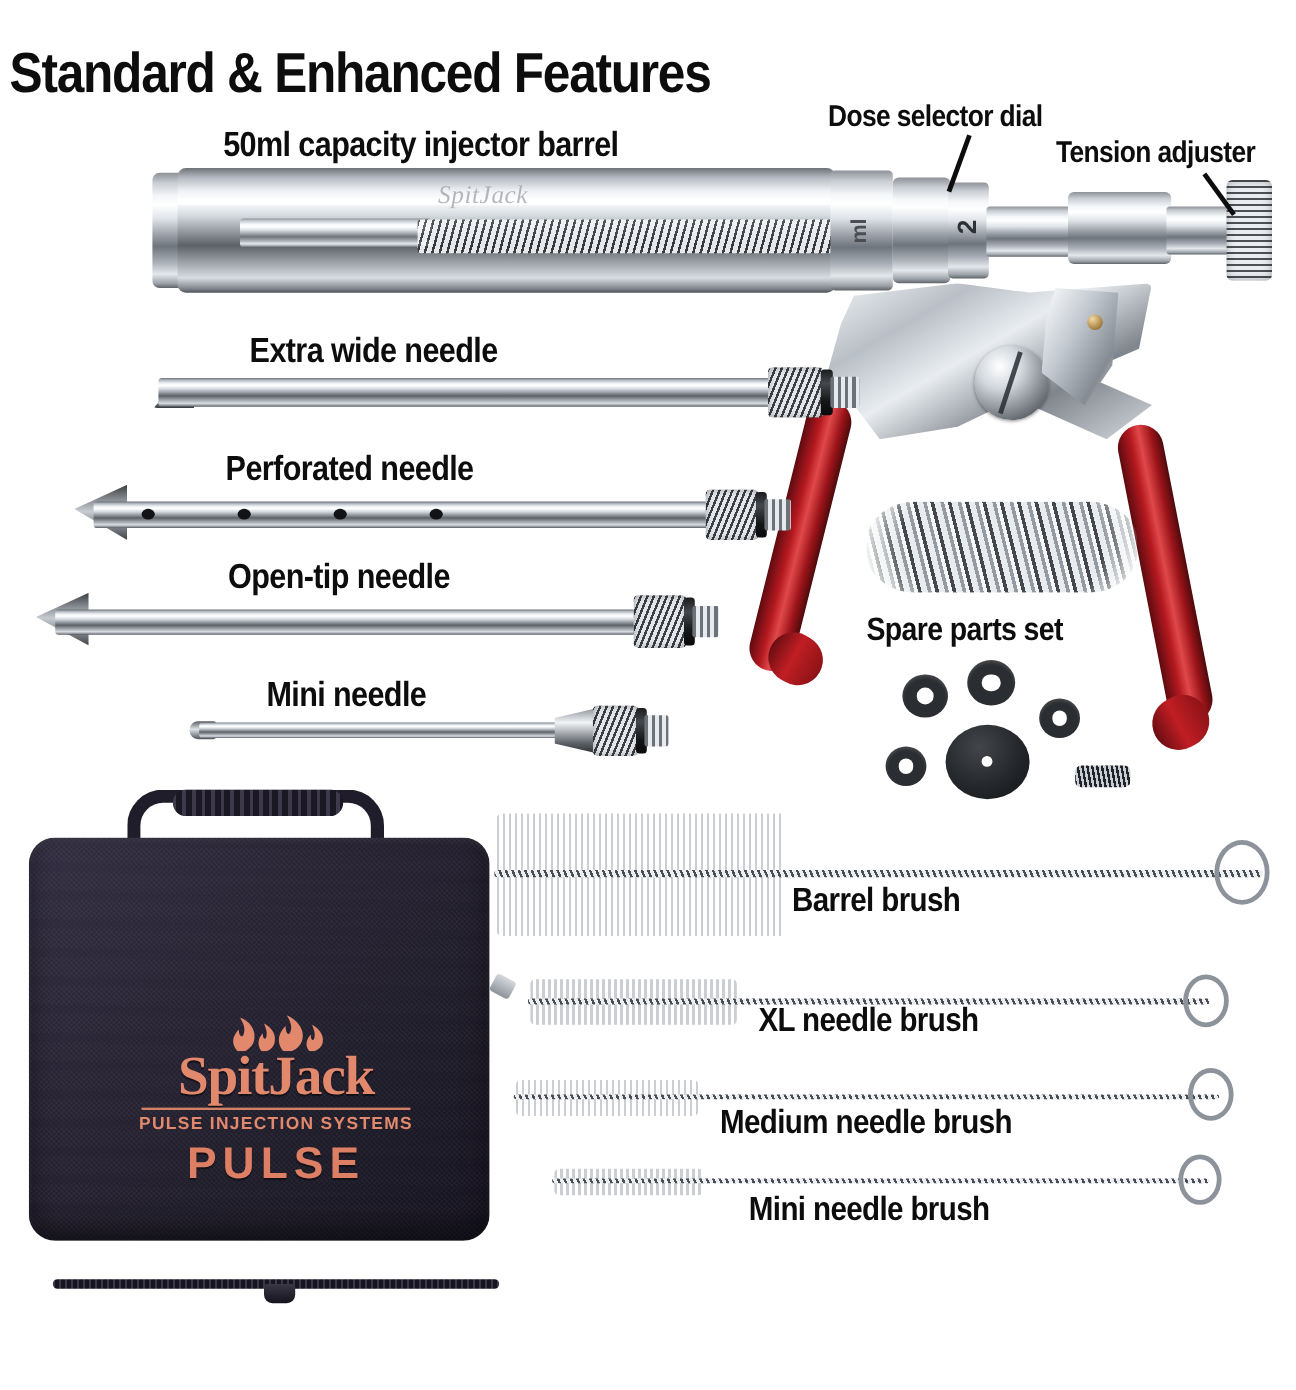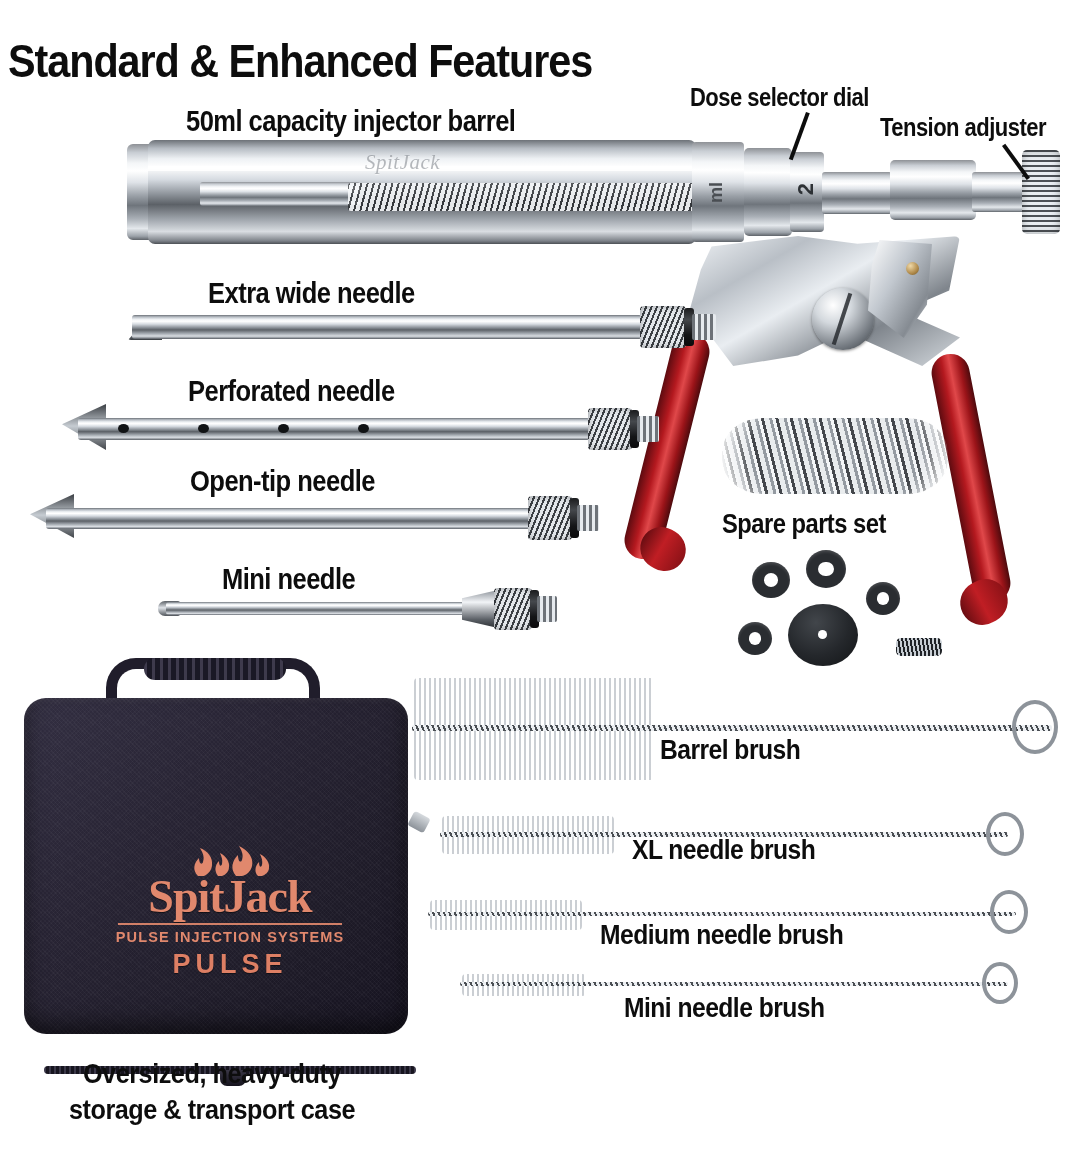--- a/index.html
+++ b/index.html
@@ -462,21 +462,21 @@
     font-family: "Liberation Sans", sans-serif;
     font-weight: bold;
     font-size: 14.5px;
     color: #e1886d;
     letter-spacing: 1.1px;
     line-height: 1;
   }
   #logo-pulse {
     font-family: "Liberation Sans", sans-serif;
     font-weight: bold;
-    font-size: 27px;
+    font-size: 37px;
     color: #dd7f64;
     letter-spacing: 5px;
     line-height: 1;
     margin-top: 6px;
     text-shadow: 0 1px 1px rgba(0,0,0,0.5);
   }
 </style>
 </head>
 <body>
 
@@ -609,18 +609,14 @@
         <div id="logo-rule"></div>
         <div id="logo-tagline">PULSE INJECTION SYSTEMS</div>
         <div id="logo-pulse">PULSE</div>
       </div>
 
       <div id="case-zipper"></div>
       <div id="case-zip-pull"></div>
     </div>
   </div>
 
-  <div id="case-caption">
-    <span>Oversized, heavy-duty</span>
-    <span>storage &amp; transport case</span>
-  </div>
 
 </div>
 
 </body></html>

